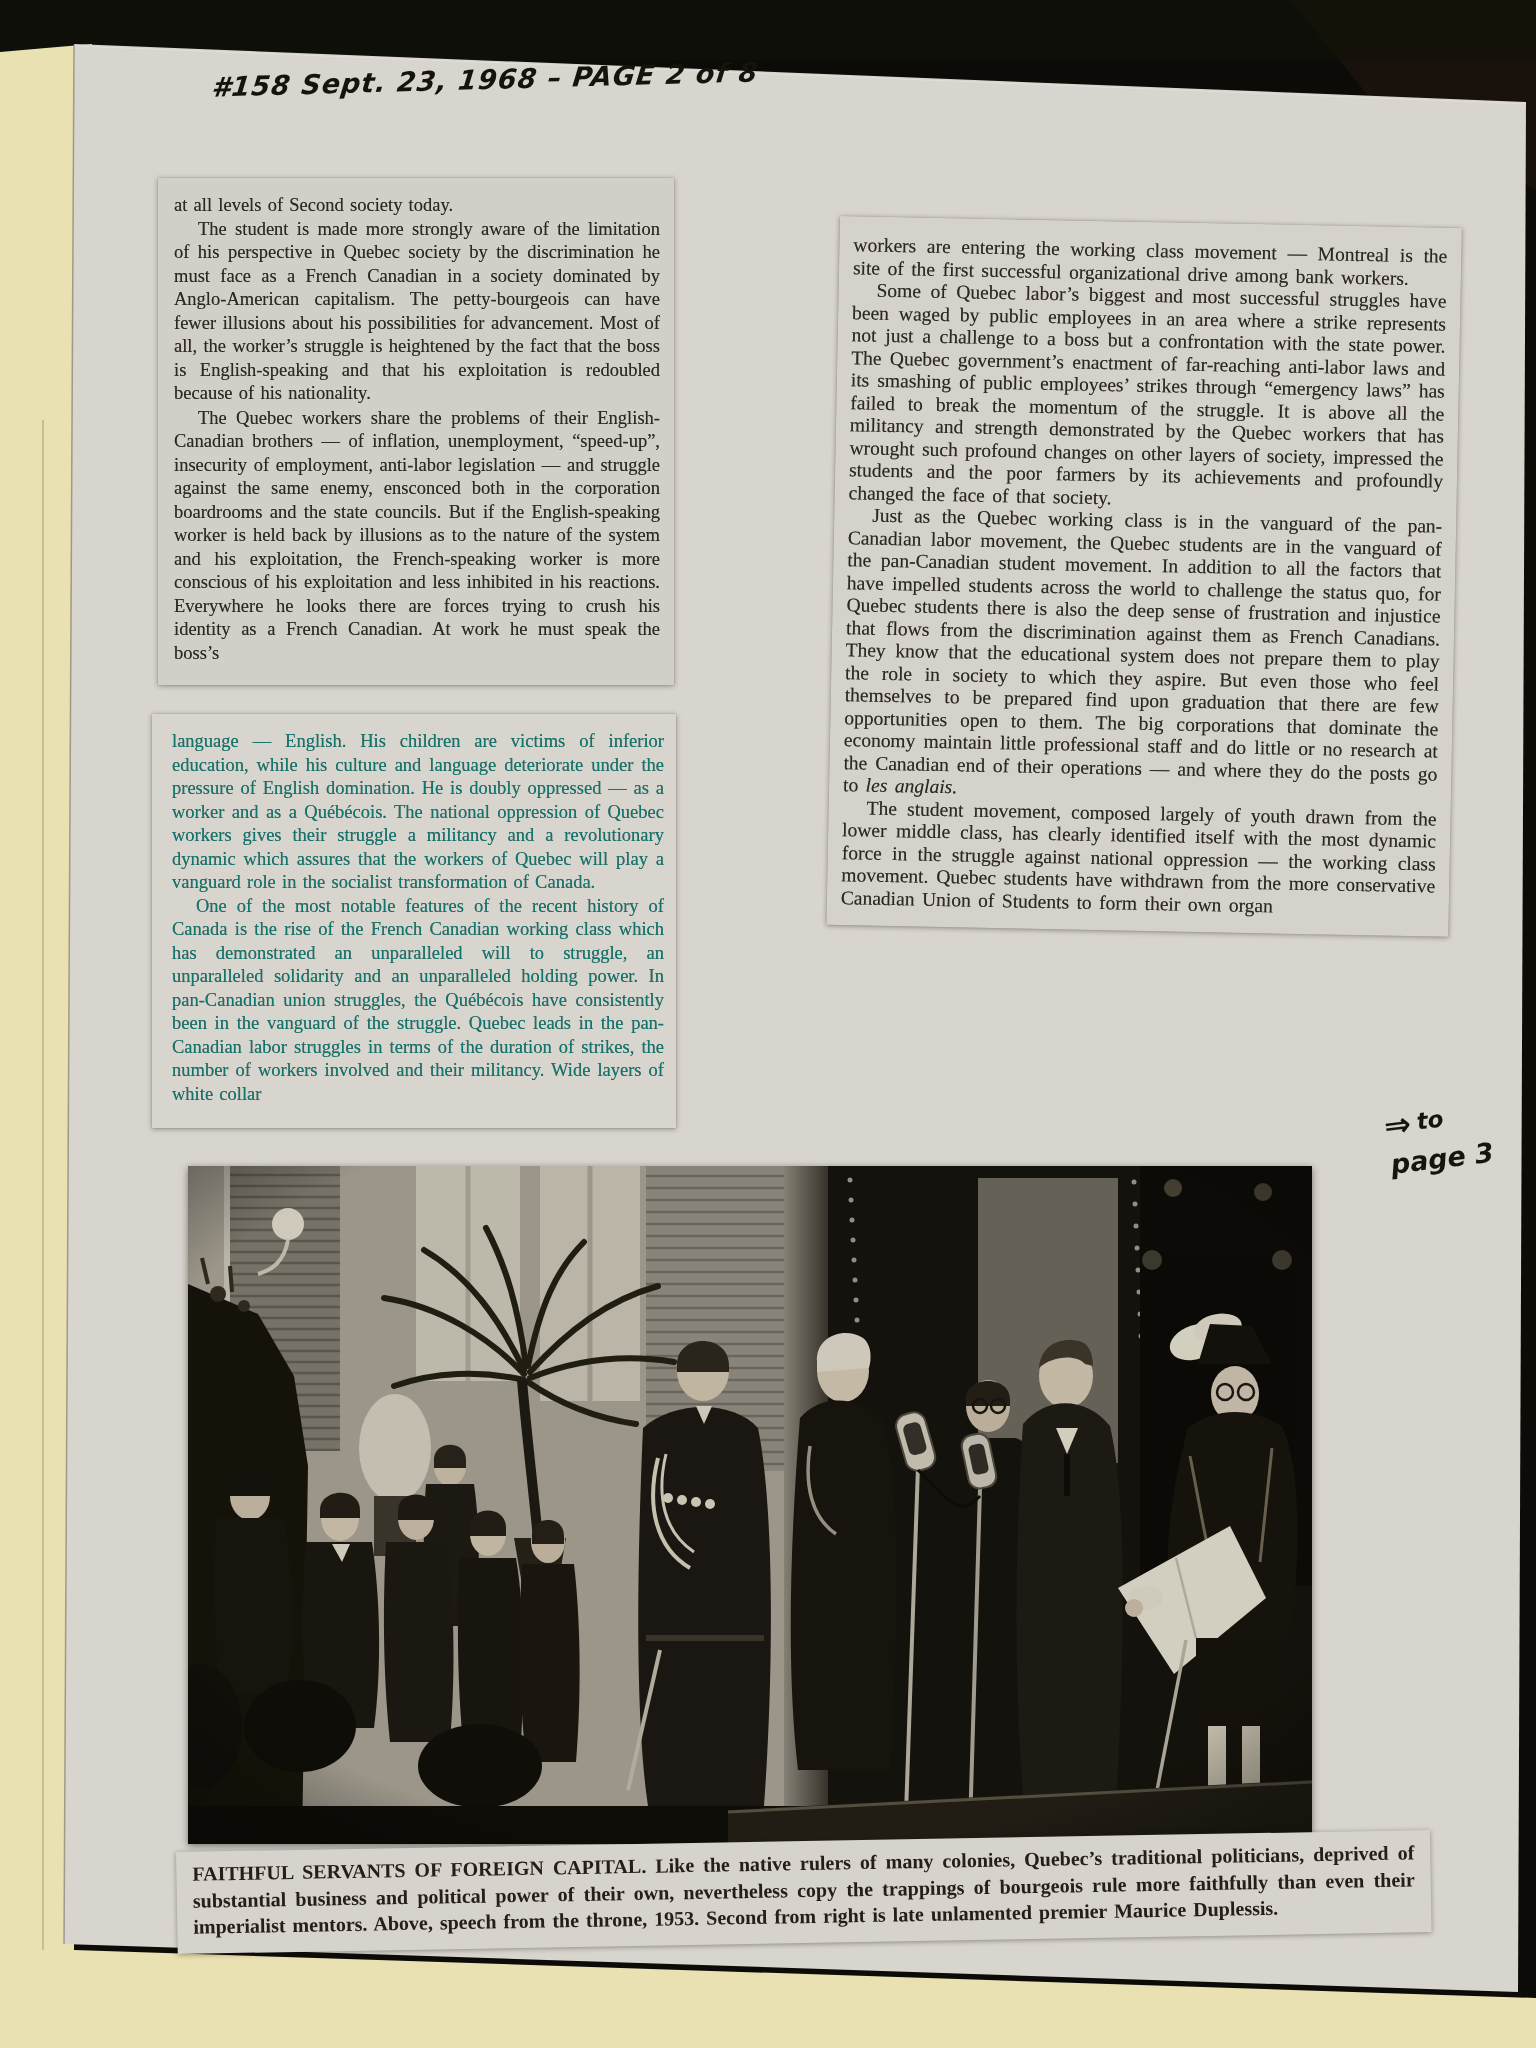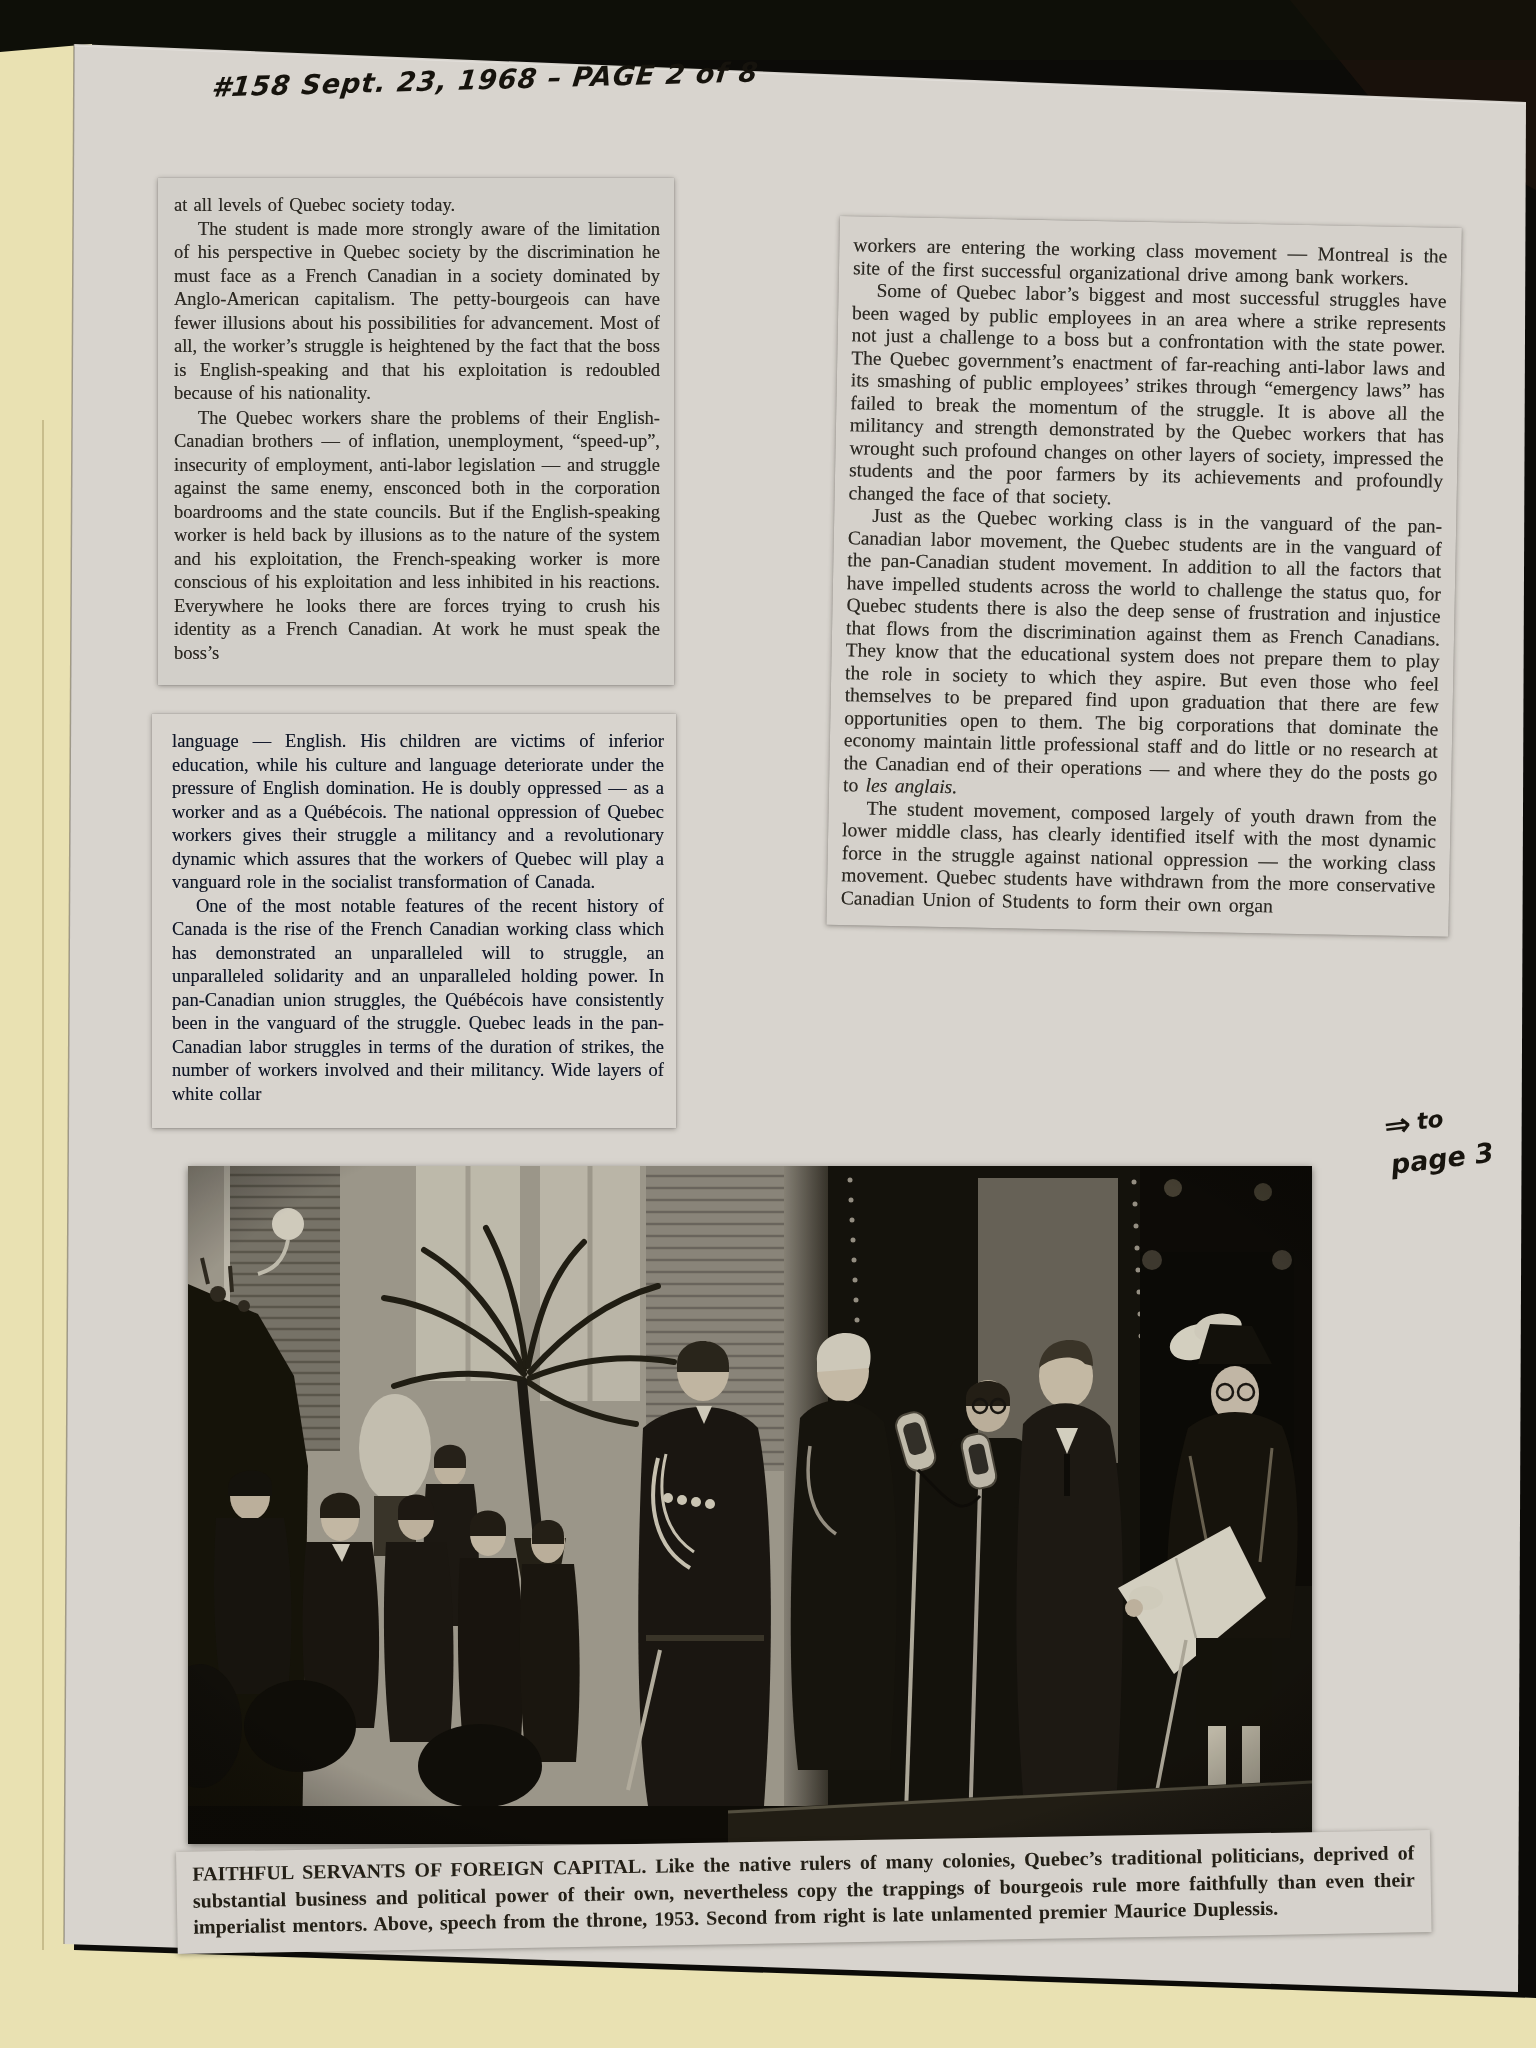--- a/index.html
+++ b/index.html
@@ -36,21 +36,21 @@
     left:158px;top:178px;width:486px;
     padding:16px 14px 20px 16px;
     background:#d2cfc9;
     font-size:18.5px;line-height:23.5px;word-spacing:1.6px;
   }
   .clipB{
     left:152px;top:714px;width:492px;
     padding:16px 12px 22px 20px;
     background:#d8d4ce;
     font-size:18.5px;line-height:23.5px;word-spacing:1.6px;
-    color:#0f172a;
+    color:#0f766e;
   }
   .clipR{
     left:840px;top:216px;width:594px;
     padding:18px 14px 16px 14px;
     background:#d5d1cb;
     font-size:19.5px;line-height:22.5px;word-spacing:2.6px;
     transform:rotate(1.1deg);transform-origin:top left;
   }
 
   
@@ -100,21 +100,21 @@
   <path d="M74,44 L1526,102 L1518,1992 L64,1944 Z" fill="#d8d4ce"></path>
   <path d="M74,44 L64,1944" stroke="rgba(95,90,78,.5)" stroke-width="1.5" fill="none"></path>
   <path d="M74,46 L1526,104" stroke="rgba(255,255,255,.25)" stroke-width="1" fill="none"></path>
 </svg>
 
 <div class="crease"></div>
 
 <div class="note-header">#158 Sept. 23, 1968 – PAGE 2 of 8</div>
 
 <div class="clip clipA">
-  <p>at all levels of Quebec society today.</p>
+  <p>at all levels of Second society today.</p>
   <p class="ind">The student is made more strongly aware of the limitation of his perspective in Quebec society by the discrimination he must face as a French Canadian in a society dominated by Anglo-American capitalism. The petty-bourgeois can have fewer illusions about his possibilities for advancement. Most of all, the worker’s struggle is heightened by the fact that the boss is English-speaking and that his exploitation is redoubled because of his nationality.</p>
   <p class="ind gap">The Quebec workers share the problems of their English-Canadian brothers — of inflation, unemployment, “speed-up”, insecurity of employment, anti-labor legislation — and struggle against the same enemy, ensconced both in the corporation boardrooms and the state councils. But if the English-speaking worker is held back by illusions as to the nature of the system and his exploitation, the French-speaking worker is more conscious of his exploitation and less inhibited in his reactions. Everywhere he looks there are forces trying to crush his identity as a French Canadian. At work he must speak the boss’s</p>
 </div>
 
 <div class="clip clipB">
   <p>language — English. His children are victims of inferior education, while his culture and language deteriorate under the pressure of English domination. He is doubly oppressed — as a worker and as a Québécois. The national oppression of Quebec workers gives their struggle a militancy and a revolutionary dynamic which assures that the workers of Quebec will play a vanguard role in the socialist transformation of Canada.</p>
   <p class="ind">One of the most notable features of the recent history of Canada is the rise of the French Canadian working class which has demonstrated an unparalleled will to struggle, an unparalleled solidarity and an unparalleled holding power. In pan-Canadian union struggles, the Québécois have consistently been in the vanguard of the struggle. Quebec leads in the pan-Canadian labor struggles in terms of the duration of strikes, the number of workers involved and their militancy. Wide layers of white collar</p>
 </div>
 
 <div class="clip clipR">

